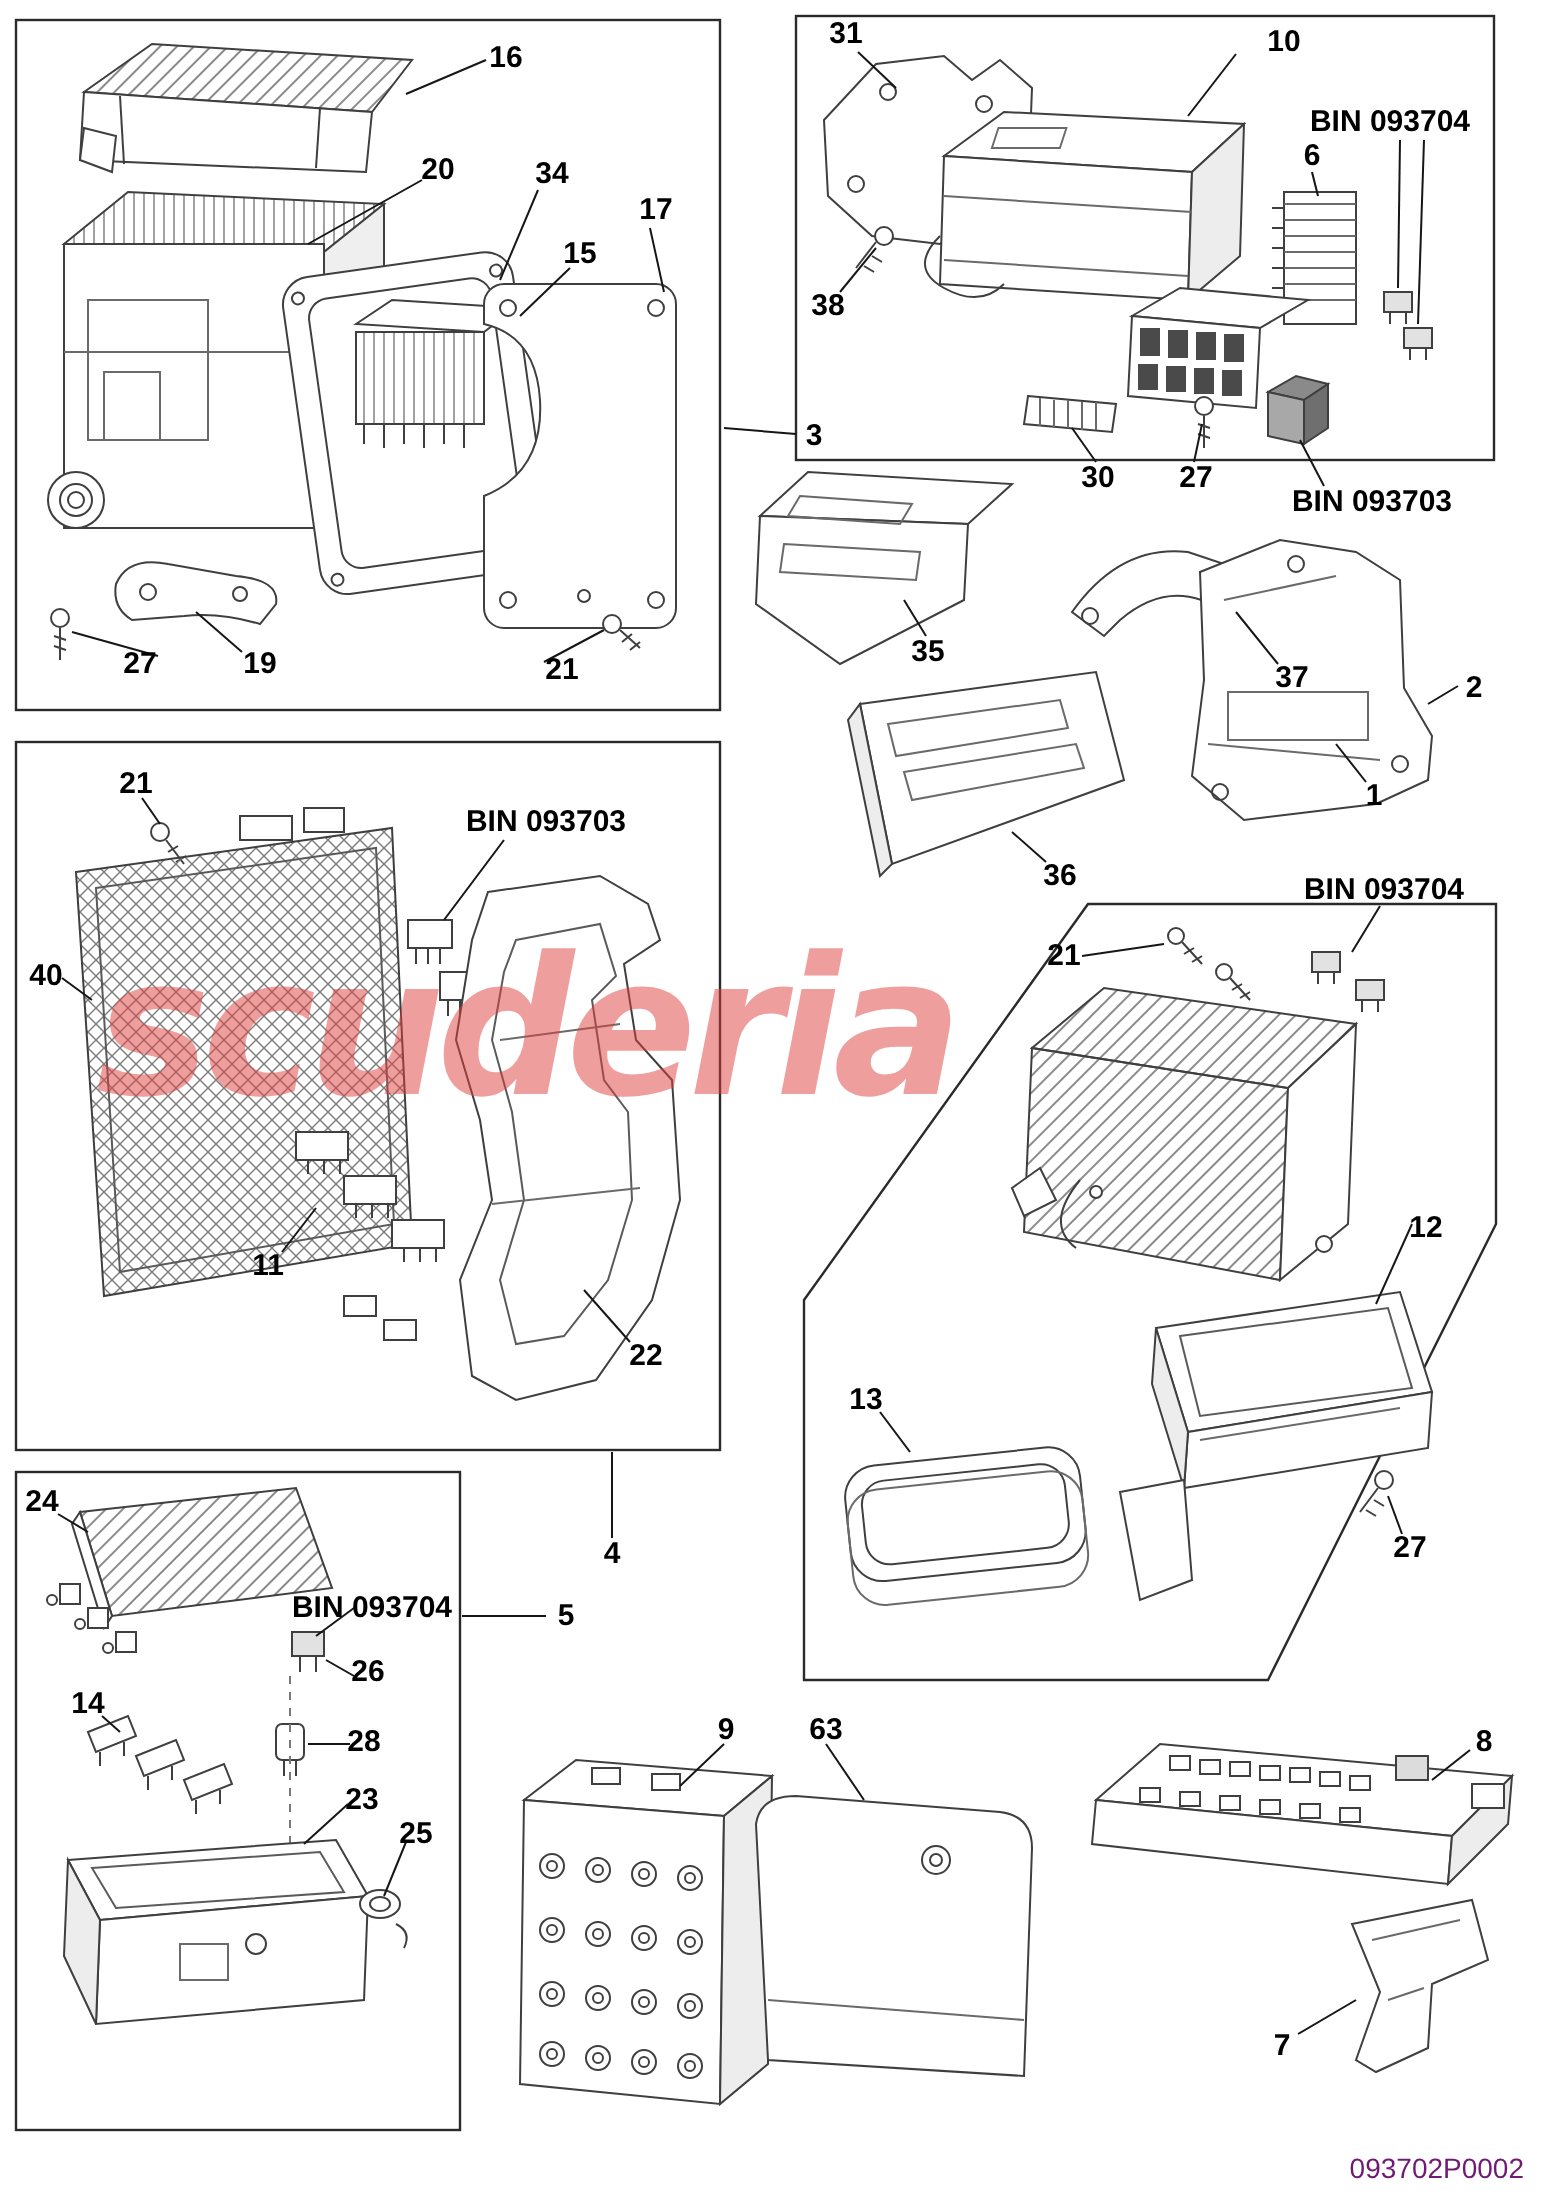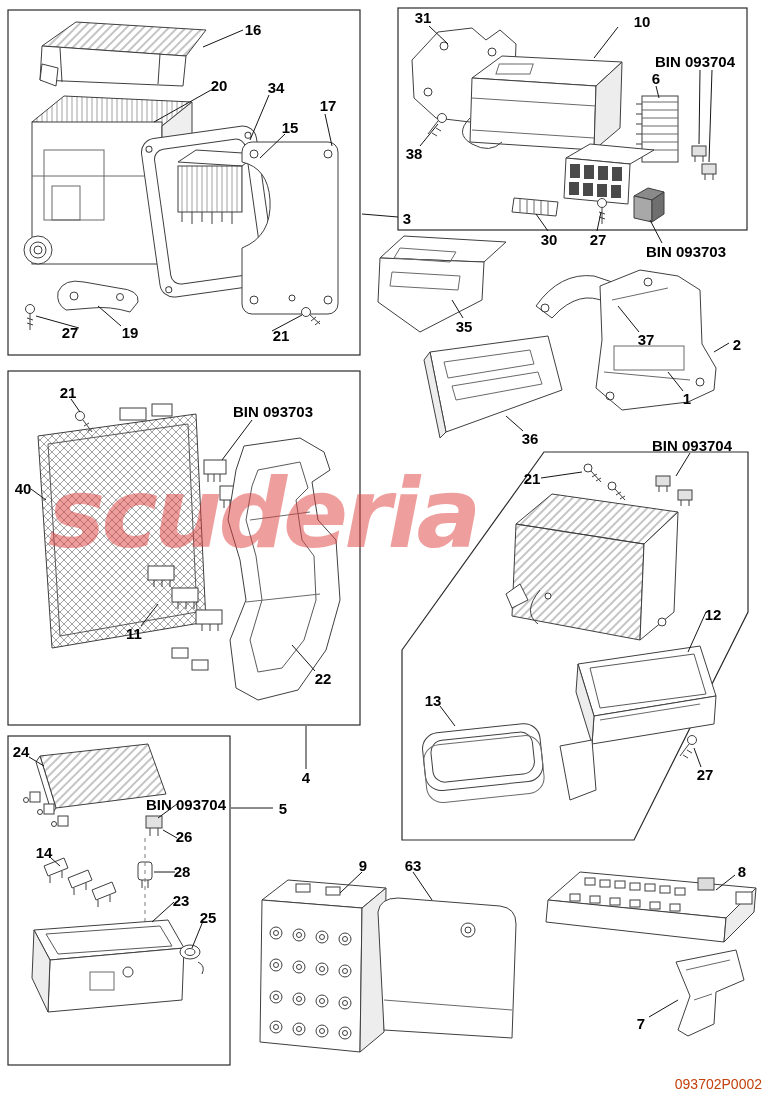--- a/index.html
+++ b/index.html
@@ -22,21 +22,21 @@
     letter-spacing:26px; word-spacing:24px;
     color:var(--wm-gray, #9f9f9f); opacity:0.5; white-space:nowrap;
   }
   #callout-layer { position:absolute; left:0; top:0; width:772px; height:1100px; z-index:3; pointer-events:none; }
   .callout {
     position:absolute; transform:translate(-50%,-50%);
     font-weight:bold; font-size:15px; color:#000; white-space:nowrap;
   }
   .footer-code {
     position:absolute; right:10px; top:1076px; z-index:3;
-    font-size:14px; color:#c2410c;margin-left:24px;
+    font-size:14px; color:#701a75;margin-left:24px;
   }
 </style>
 </head>
 <body>
 
 <div class="stage">
 
   <svg id="art" width="772" height="1100" viewBox="0 0 772 1100">
     <defs>
       <pattern id="hatch" width="6" height="6" patternUnits="userSpaceOnUse" patternTransform="rotate(45)">

